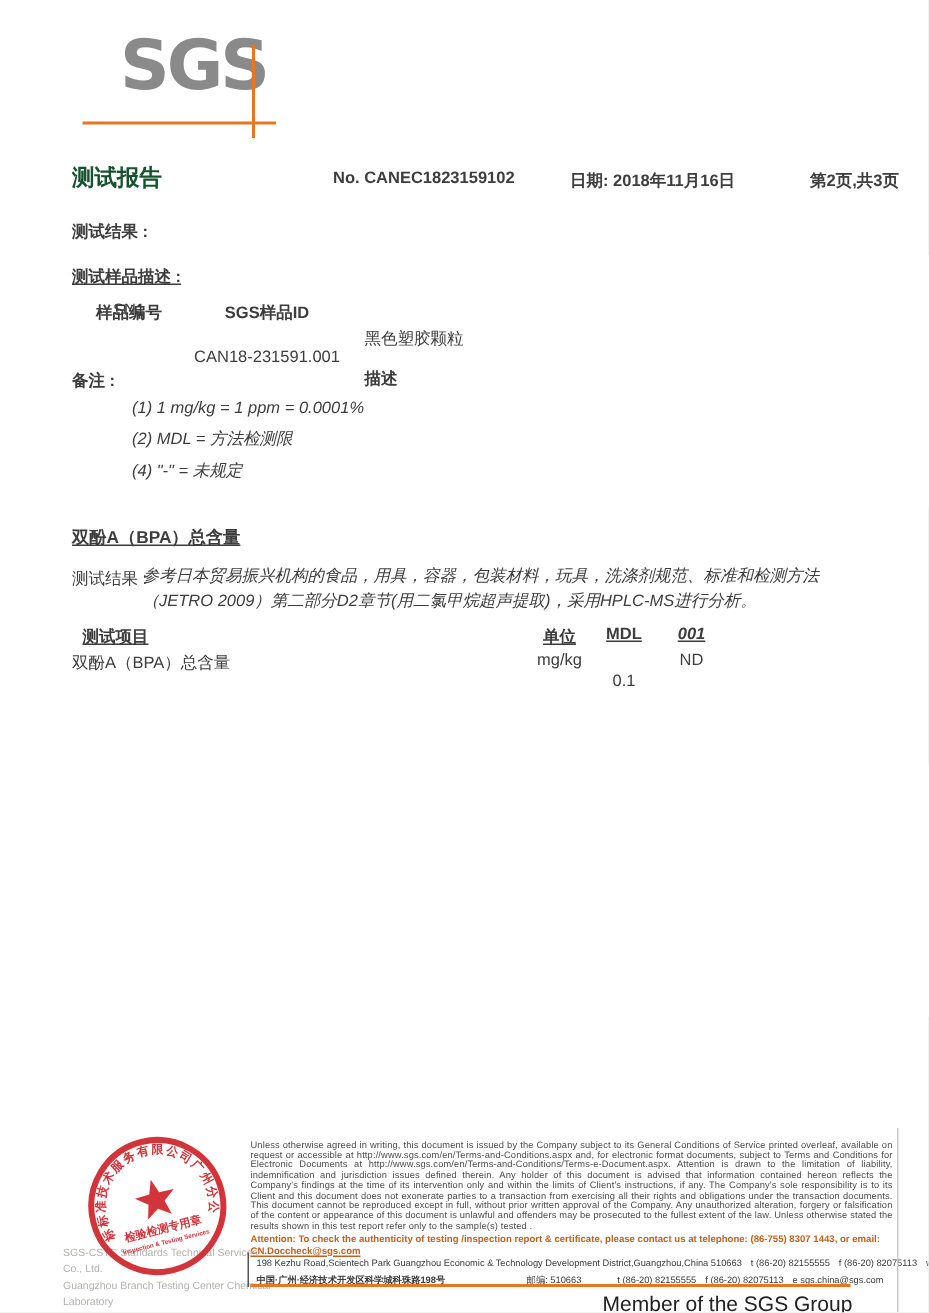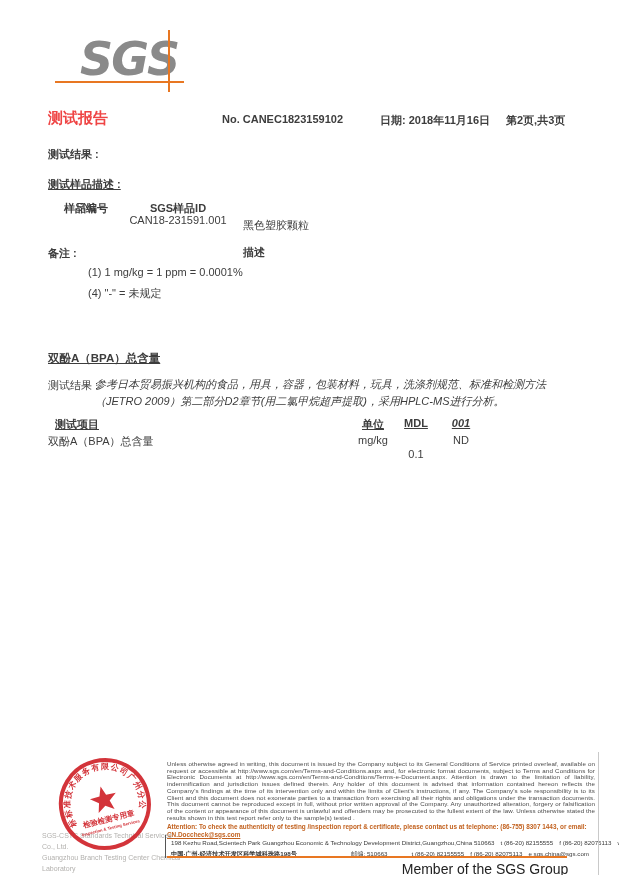--- a/index.html
+++ b/index.html
@@ -12,22 +12,22 @@
   .b{font-weight:bold;}
   .u{text-decoration:underline;}
   .i{font-style:italic;}
   .center{text-align:center;}
   .logo-text{
     font-family:"DejaVu Sans","Liberation Sans",sans-serif;
     font-weight:800;font-size:46px;line-height:1;color:#8a8a8a;letter-spacing:-2px;
   }
   .orange-line{background:#e87722;}
   .fs11{font-size:11px;}
-  .title{font-size:15px;font-weight:bold;color:#ef4444;}
-  .note-list div{line-height:21px;}
+  .title{font-size:15px;font-weight:bold;color:#14532d;}
+  .note-list div{line-height:21px;font-style:italic;}
   .method-text{line-height:17px;font-style:italic;}
   .legal{
     font-size:6.2px;line-height:6.7px;text-align:justify;color:#4a4a4a;
     letter-spacing:0.1px;
   }
   .attention{
     font-size:6.4px;line-height:7.2px;color:#c2611e;font-weight:bold;margin-top:2px;
   }
   .attention .email{text-decoration:underline;}
   .company-gray{font-size:7px;line-height:11px;color:#b3b1ae;}
@@ -37,45 +37,46 @@
   .stamp-svg{opacity:0.93;transform:rotate(-14deg);}
   .vdivider{background:#555;}
   .edge-line{background:#c9c9c9;}
   .member{font-size:14px;color:#222;}
 </style>
 </head>
 <body>
 
 <div class="page">
 
-  <div class="abs logo-text" style="left:80px;top:36px;font-style:italic;">SGS</div>
+  <div class="abs logo-text" style="left:80px;top:20px;">SGS</div>
   <div class="abs orange-line" style="left:55px;top:81px;width:129px;height:2px;"></div>
   <div class="abs orange-line" style="left:168px;top:30px;width:2px;height:62px;"></div>
 
   <div class="abs title" style="left:48px;top:109px;">测试报告</div>
   <div class="abs fs11 b" style="left:222px;top:113px;">No. CANEC1823159102</div>
   <div class="abs fs11 b" style="left:380px;top:113px;">日期: 2018年11月16日</div>
-  <div class="abs fs11 b" style="left:506px;top:113px;">第2页,共3页</div>
+  <div class="abs fs11 b" style="left:540px;top:113px;">第2页,共3页</div>
 
   <div class="abs fs11 b" style="left:48px;top:147px;">测试结果 :</div>
 
   <div class="abs fs11 b u" style="left:48px;top:177px;">测试样品描述 :</div>
 
   <div>
     <div class="abs fs11 b center" style="left:46px;top:201px;width:80px;">样品编号</div>
     <div class="abs fs11 b center" style="left:128px;top:201px;width:100px;">SGS样品ID</div>
     <div class="abs fs11 b" style="left:243px;top:201px;margin-top:44px;">描述</div>
     <div class="abs fs11 center" style="left:46px;top:201px;width:80px;">SN1</div>
-    <div class="abs fs11 center" style="left:122px;top:214px;width:112px;">CAN18-231591.001</div>
+    <div class="abs fs11 center" style="left:122px;top:232px;width:112px;">CAN18-231591.001</div>
     <div class="abs fs11" style="left:243px;top:218px;">黑色塑胶颗粒</div>
   </div>
 
   <div class="abs fs11 b" style="left:48px;top:246px;">备注 :</div>
   <div class="abs fs11 note-list" style="left:88px;top:262px;">
     <div>(1) 1 mg/kg = 1 ppm = 0.0001%</div>
+    <div>(2) MDL = 方法检测限</div>
     <div>(4) "-" = 未规定</div>
   </div>
 
   <div class="abs b u" style="left:48px;top:351px;font-size:11.5px;">双酚A（BPA）总含量</div>
   <div class="abs fs11" style="left:48px;top:378px;">测试结果 :</div>
   <div class="abs fs11 method-text" style="left:95px;top:376px;width:478px;">参考日本贸易振兴机构的食品，用具，容器，包装材料，玩具，洗涤剂规范、标准和检测方法（JETRO 2009）第二部分D2章节(用二氯甲烷超声提取)，采用HPLC-MS进行分析。</div>
 
   <div>
     <div class="abs fs11 b u" style="left:55px;top:417px;">测试项目</div>
     <div class="abs fs11 b u center" style="left:352px;top:417px;width:42px;text-decoration:underline;">单位</div>

